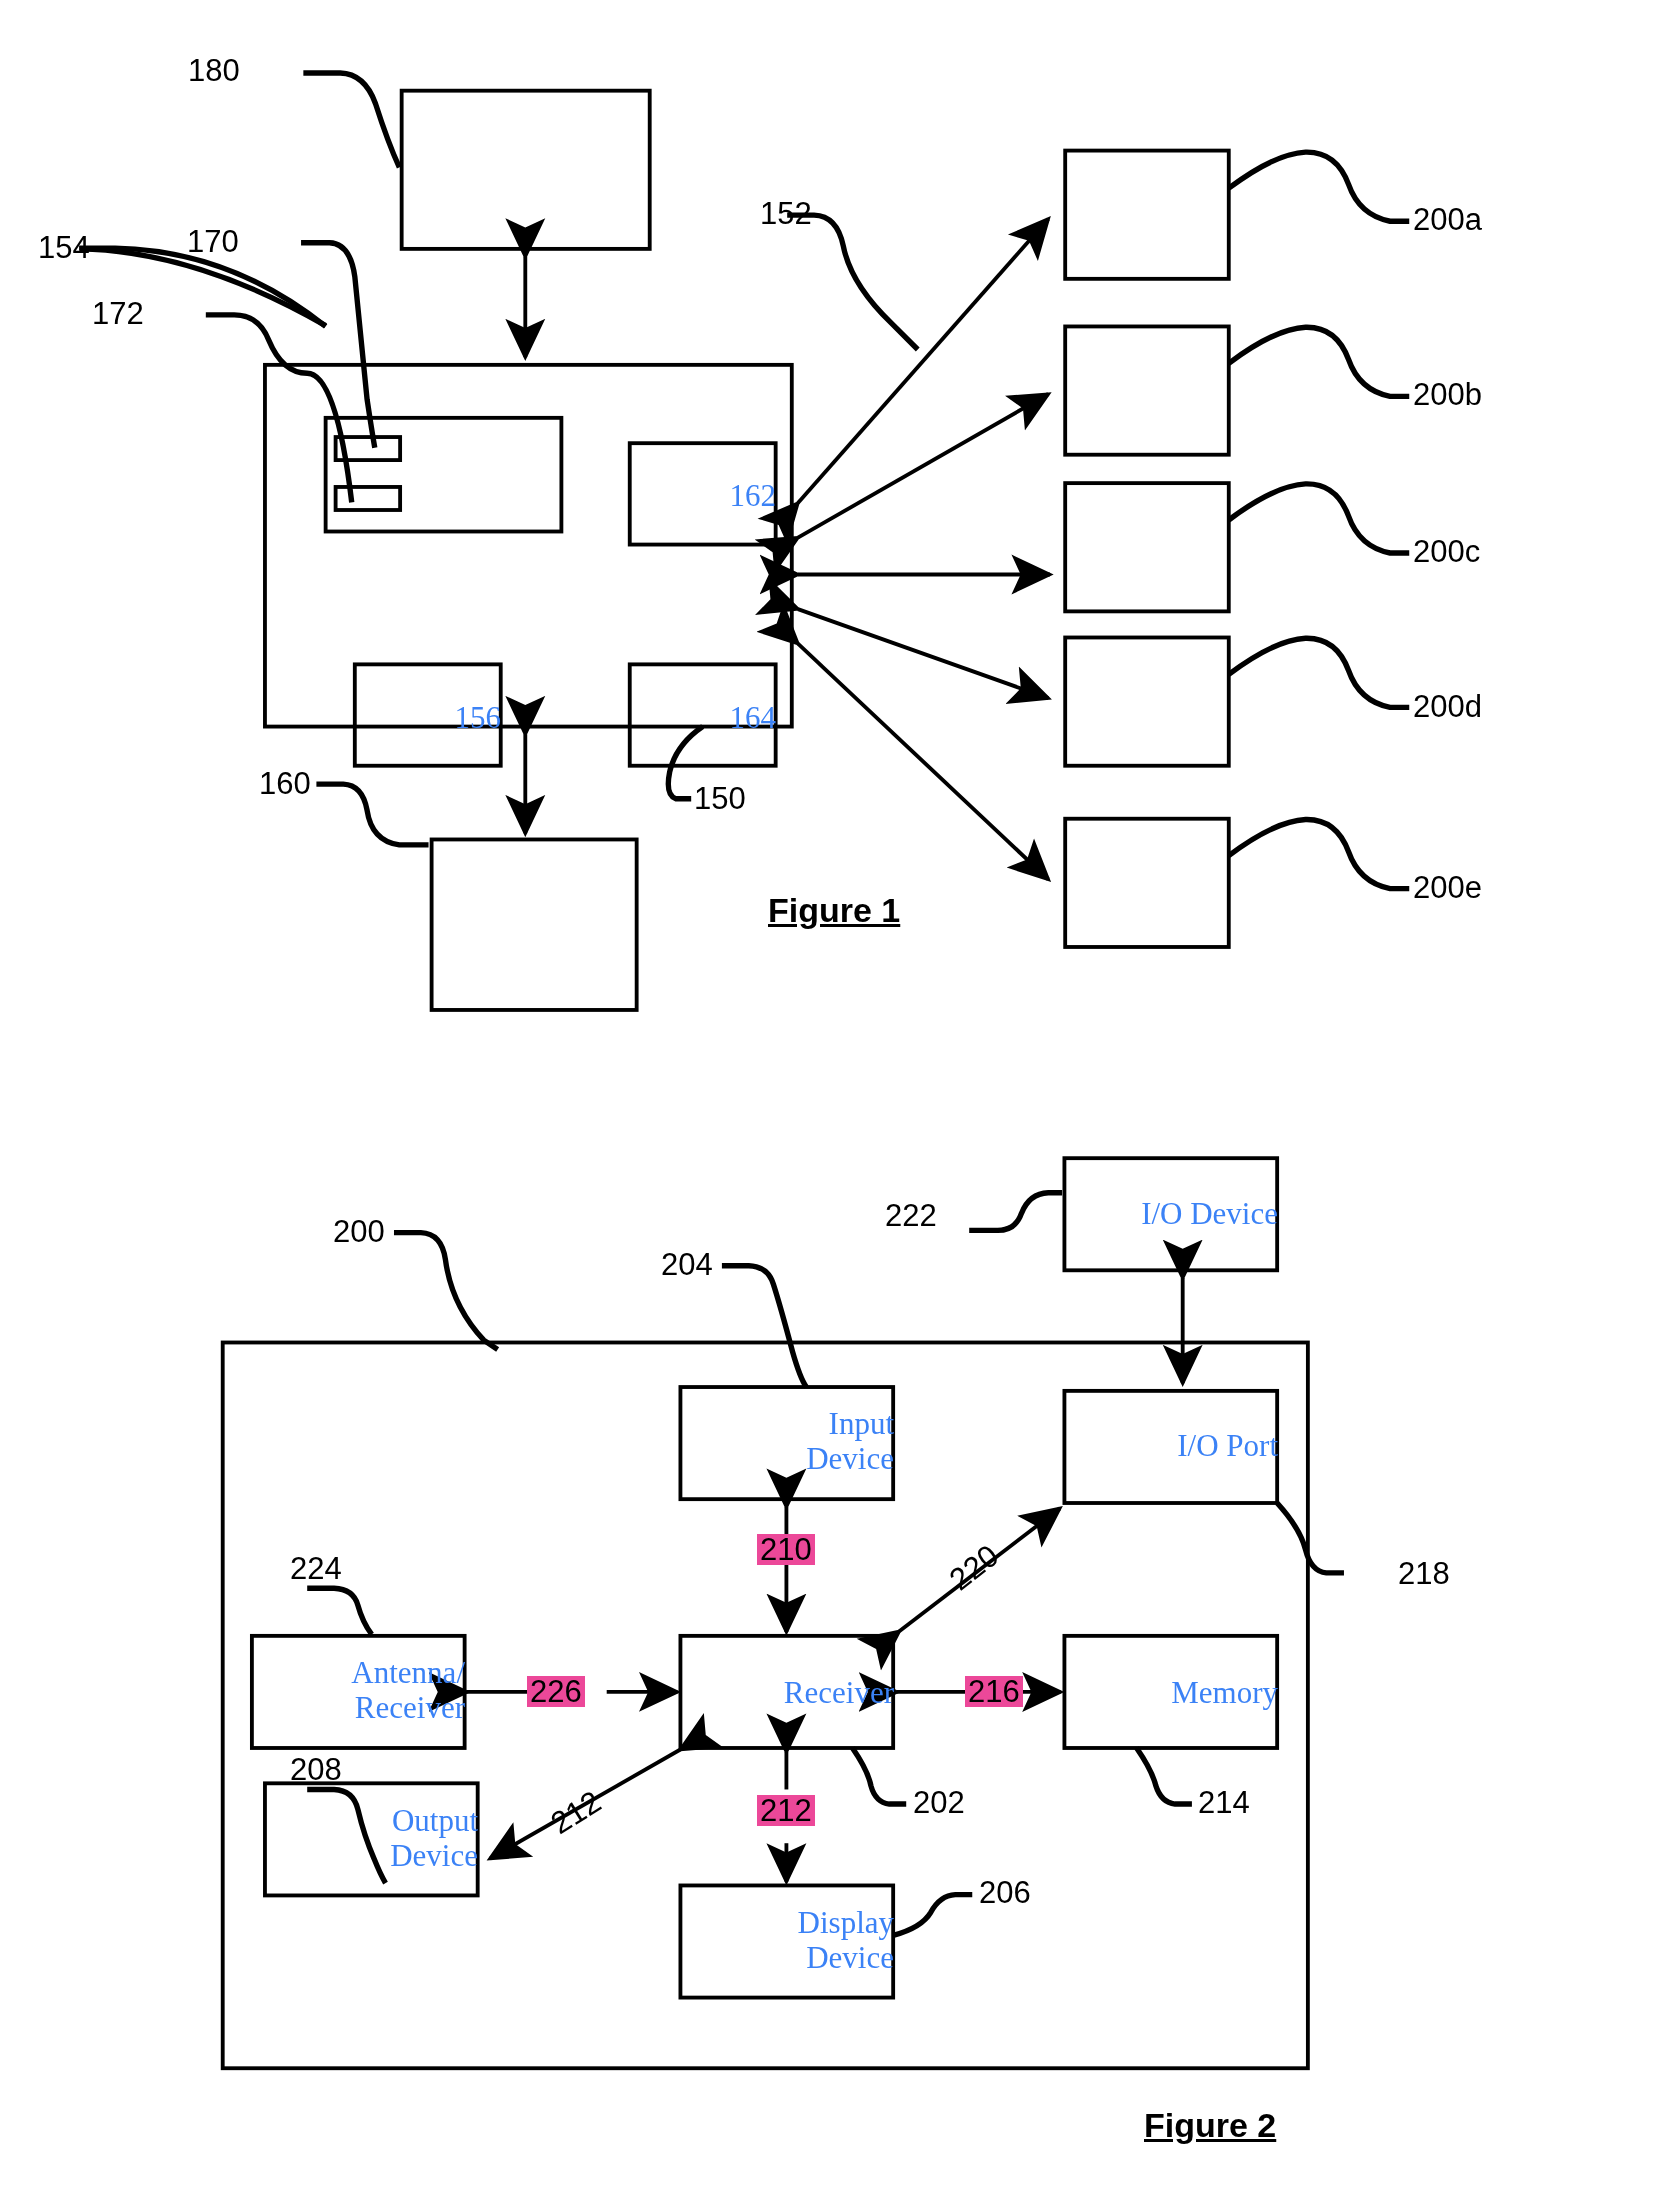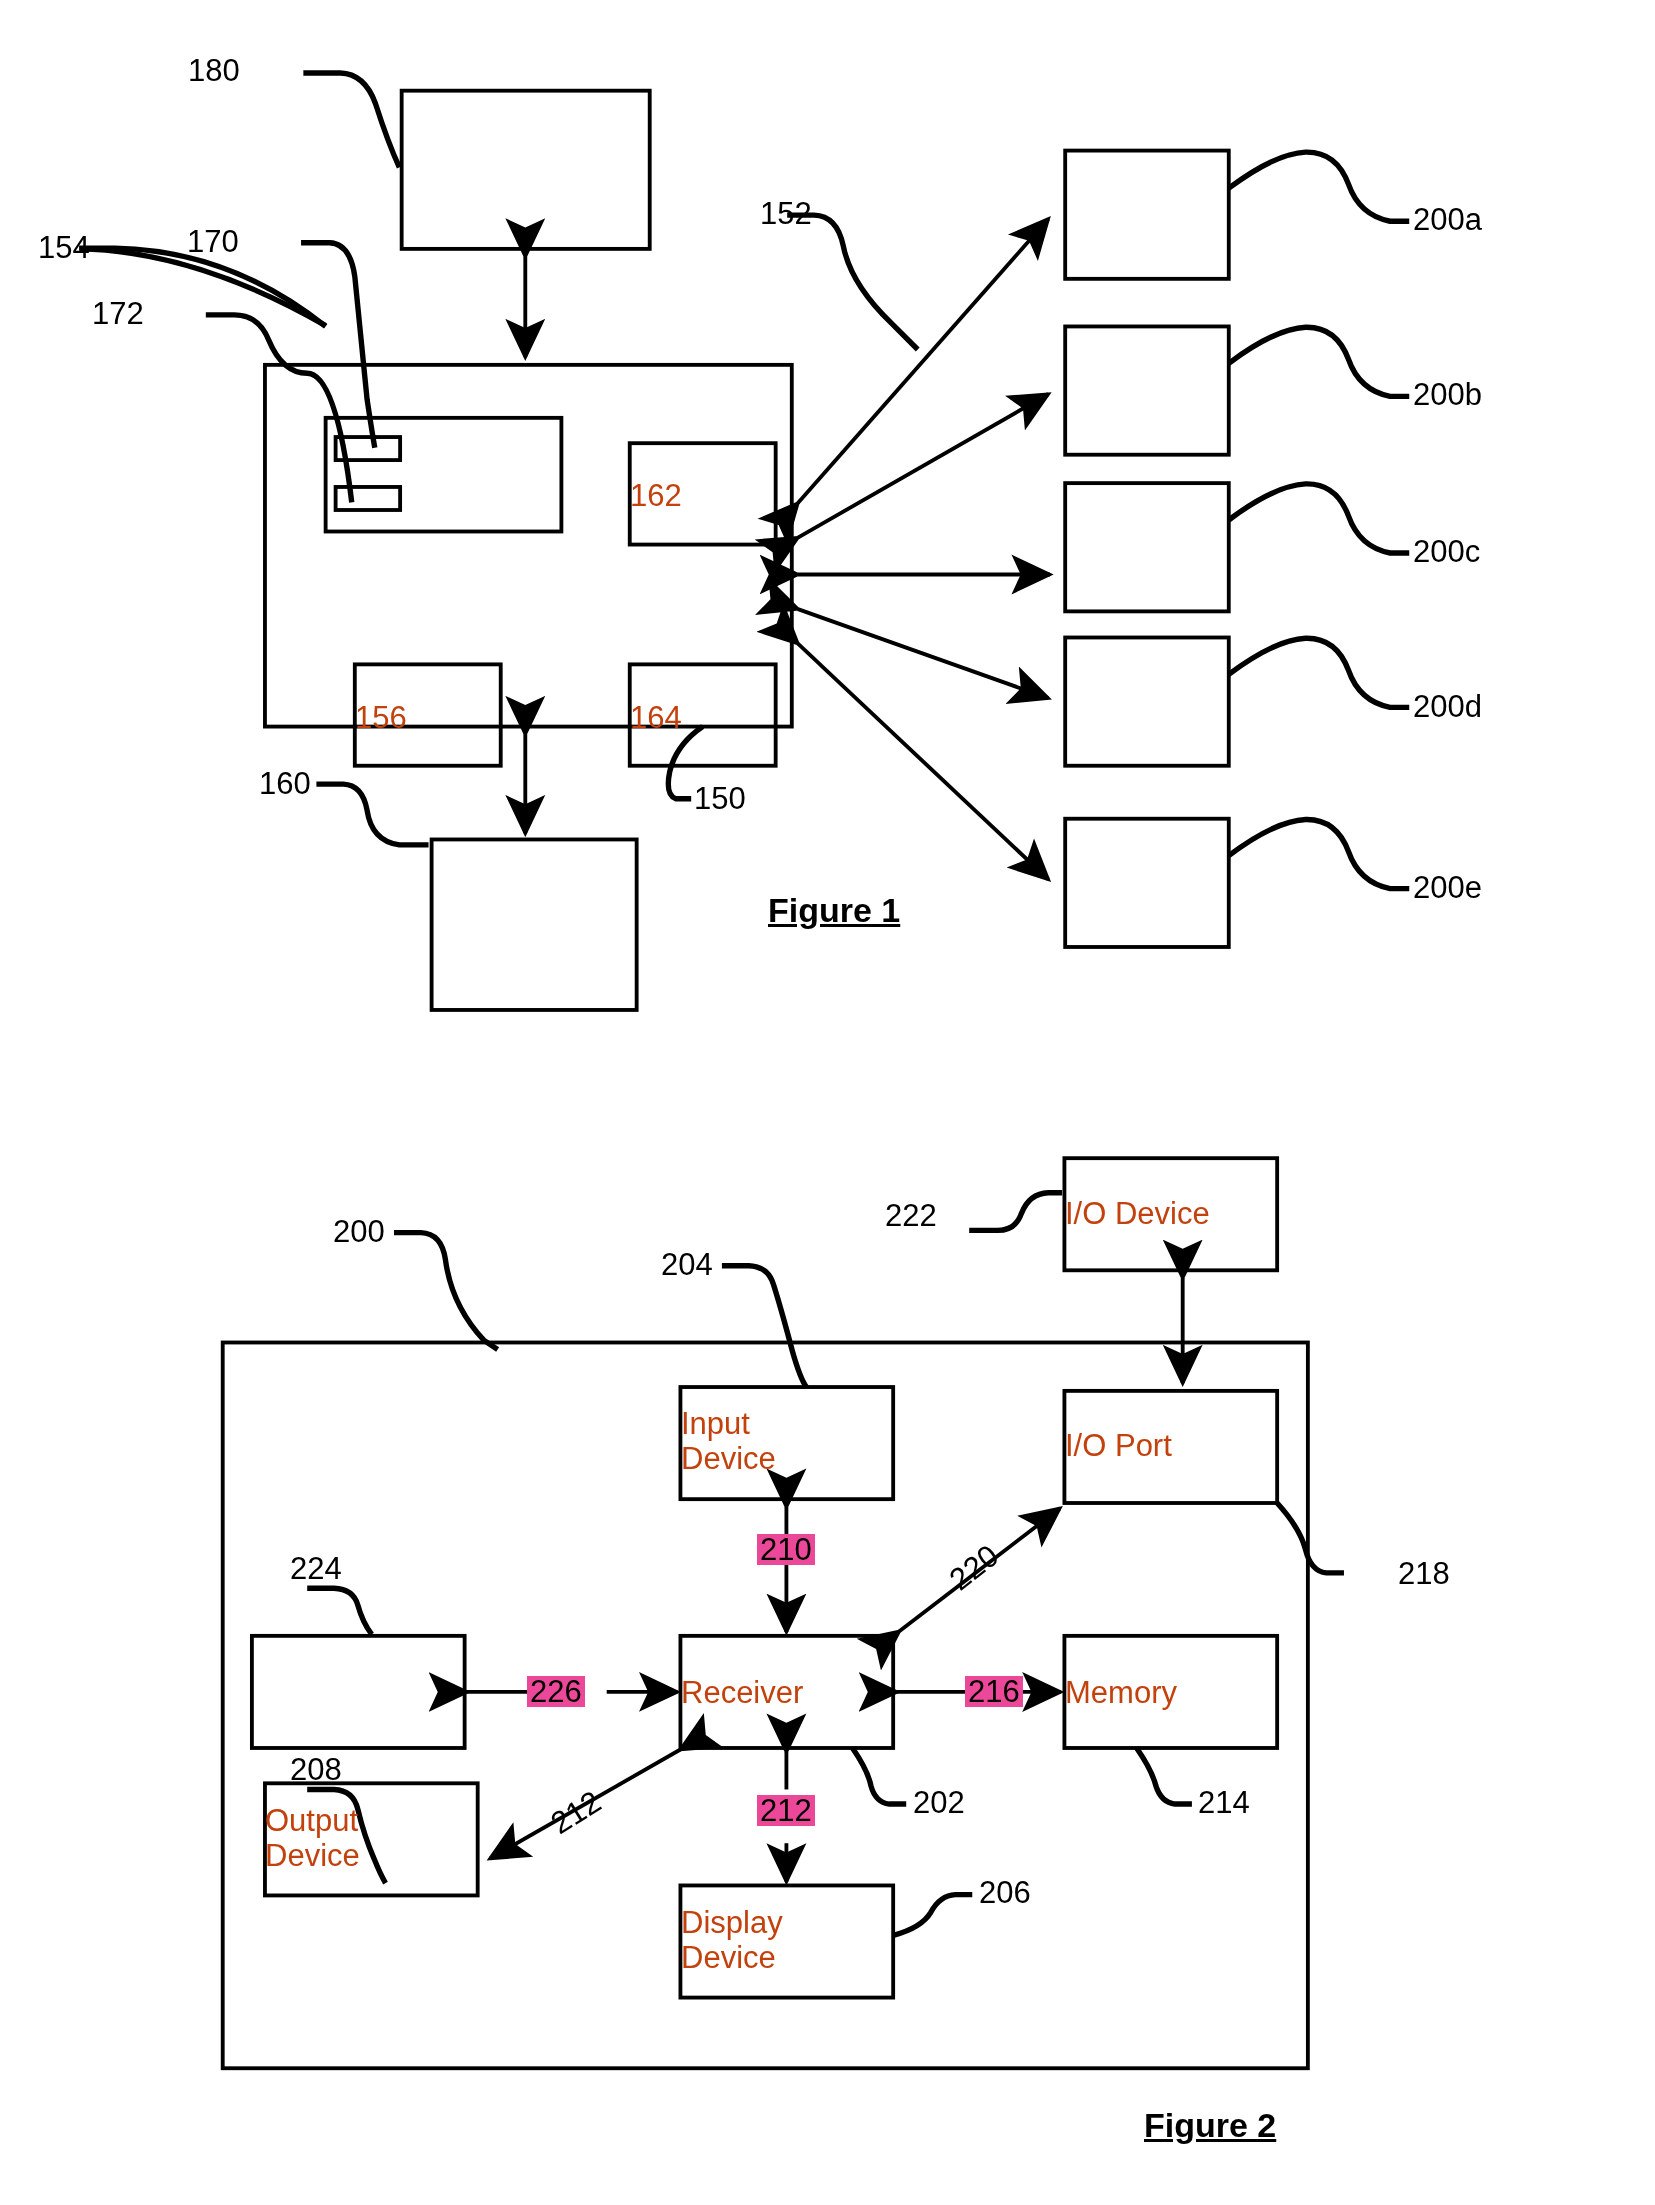--- a/index.html
+++ b/index.html
@@ -32,24 +32,24 @@
     position: absolute;
     font-size: 31px;
     font-family: "Liberation Sans", sans-serif;
     color: #000;
     white-space: nowrap;
     line-height: 1;
   }
   .boxlabel {
     position: absolute;
     font-size: 31px;
-    font-family: Liberation Sans, sans-serif;
-    color: #c2410c;
+    font-family: Liberation Serif, serif;
+    color: #3b82f6;
     white-space: pre-line;
-    text-align: left;
+    text-align: right;
     line-height: 1.12;
   }
   .figtitle {
     position: absolute;
     font-size: 34px;
     font-weight: bold;
     text-decoration: underline;
     font-family: "Liberation Sans", sans-serif;
     white-space: nowrap;
   }
@@ -243,20 +243,22 @@
   <div class="boxlabel" style="left:1065px; top:1429px; width:213px;">I/O Port</div>
 
   <div class="arrowlab" style="left:757px; top:1534px;">210</div>
 
   <div class="ref" style="left:1350px; top:1558px;margin-left:48px;">218</div>
 
   <div class="arrowlab rot" style="left:945px; top:1552px; transform:rotate(-38deg);">220</div>
 
   <div class="ref" style="left:290px; top:1553px;">224</div>
 
+  <div class="boxlabel" style="left:252px; top:1656px; width:213px;">Antenna/
+Receiver</div>
 
   <div class="arrowlab" style="left:527px; top:1676px;">226</div>
 
   <div class="boxlabel" style="left:681px; top:1676px; width:213px;">Receiver</div>
 
   <div class="arrowlab" style="left:965px; top:1676px;">216</div>
 
   <div class="boxlabel" style="left:1065px; top:1676px; width:213px;">Memory</div>
 
   <div class="ref" style="left:290px; top:1754px;">208</div>

